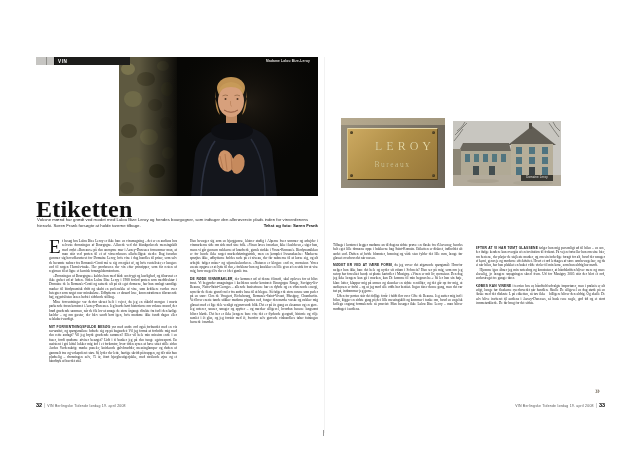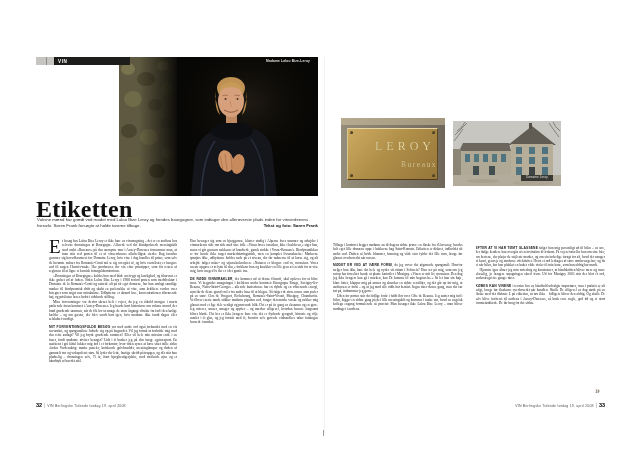--- a/index.html
+++ b/index.html
@@ -65,21 +65,21 @@
   .plaque { position:absolute; left:6px; top:10px; right:7px; bottom:8px;
             background:linear-gradient(135deg,#cdaa62 0%,#b08f48 45%,#96763a 100%);
             border-top:1px solid #e6d7a6; border-left:1px solid #d9c68c;
             border-right:1px solid #5e4a22; border-bottom:1px solid #4e3c1a;
             border-radius:1px; }
   .screw { position:absolute; width:3px; height:3px; border-radius:50%;
            background:radial-gradient(circle at 35% 35%, #6b5a35, #241c0c); }
   .plaque-line1 { position:absolute; left:0; right:0; top:10px; text-align:center;
                   font-family:"Liberation Serif", serif; font-size:12px; letter-spacing:4px;
                   color:#ead9a2; text-shadow:0 .4px 0 #6a5526;margin-left:25px; }
-  .plaque-line2 { position:absolute; left:0; right:0; top:31px; text-align:right;
+  .plaque-line2 { position:absolute; left:0; right:0; top:31px; text-align:center;
                   font-family:"Liberation Serif", serif; font-size:7.5px; letter-spacing:1.5px;
                   color:#e2d096; text-shadow:0 .4px 0 #6a5526; }
 
   .photo-building { position:absolute; left:453px; top:121px; width:108px; height:65px;
                     background:#c8c6c0; overflow:hidden; }
   .building-caption { position:absolute; left:68px; top:54px; width:32px; height:5.5px;
                       background:rgba(35,35,32,.85); color:#e9e7e2; font-size:2.8px;
                       line-height:5.5px; text-align:center; letter-spacing:.2px; }
 
   .endmark { position:absolute; left:595px; top:386px; font-size:9px; font-weight:bold;

